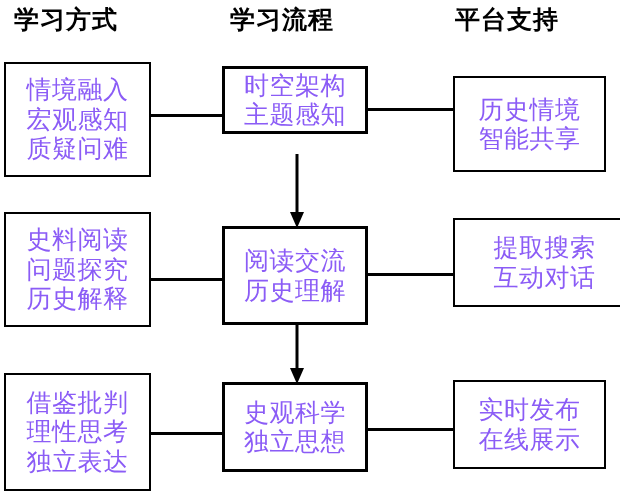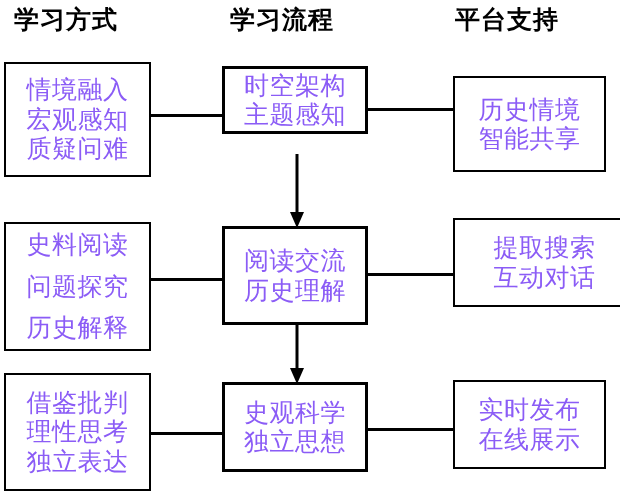--- a/index.html
+++ b/index.html
@@ -49,21 +49,21 @@
     line-height: 1.18;
     white-space: nowrap;
     letter-spacing: 0.5px;
   }
   .node.center {
     border-width: 3px;
   }
 
   
   #node-left-0   { left: 4px;  top: 62px;  width: 147px; height: 115px; }
-  #node-left-1   { left: 4px;  top: 222px; width: 147px; height: 129px; gap: 12px; }
+  #node-left-1   { left: 4px;  top: 212px; width: 147px; height: 115px; }
   #node-left-2   { left: 4px;  top: 373px; width: 147px; height: 118px; }
 
   
   #node-center-0 { left: 222px; top: 66px;  width: 146px; height: 68px; }
   #node-center-1 { left: 222px; top: 226px; width: 146px; height: 99px; }
   #node-center-2 { left: 222px; top: 382px; width: 146px; height: 90px; }
 
   
   #node-right-0  { left: 453px; top: 64px;  width: 153px; height: 96px; margin-top: 12px; }
   #node-right-1  { left: 453px; top: 218px; width: 183px; height: 89px; }

